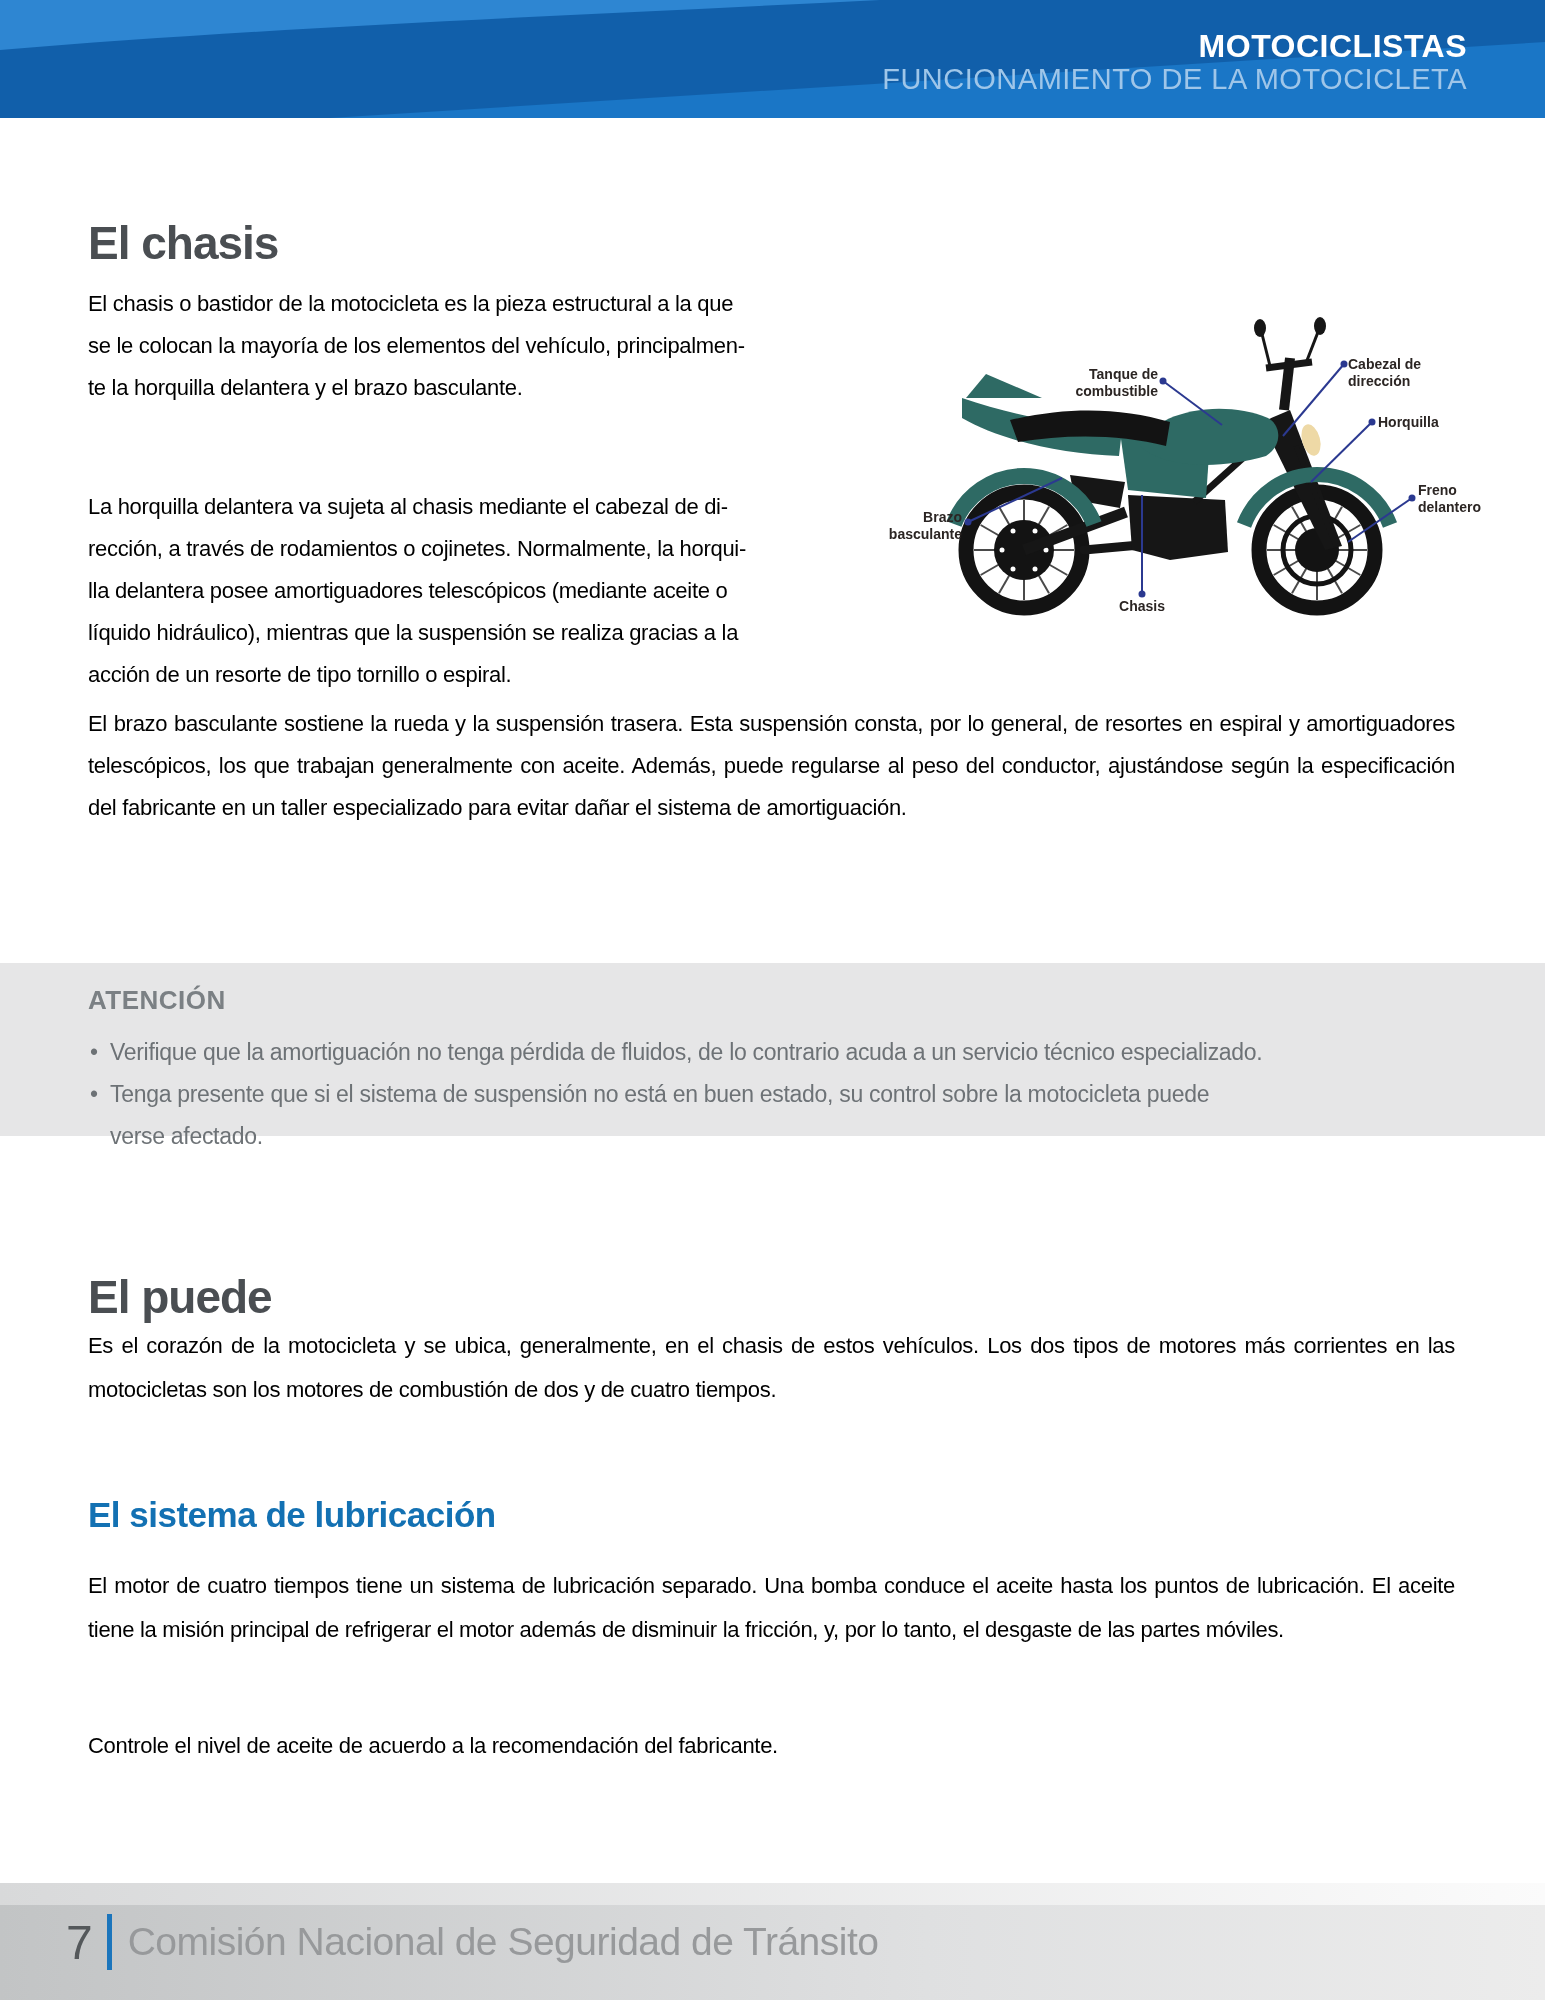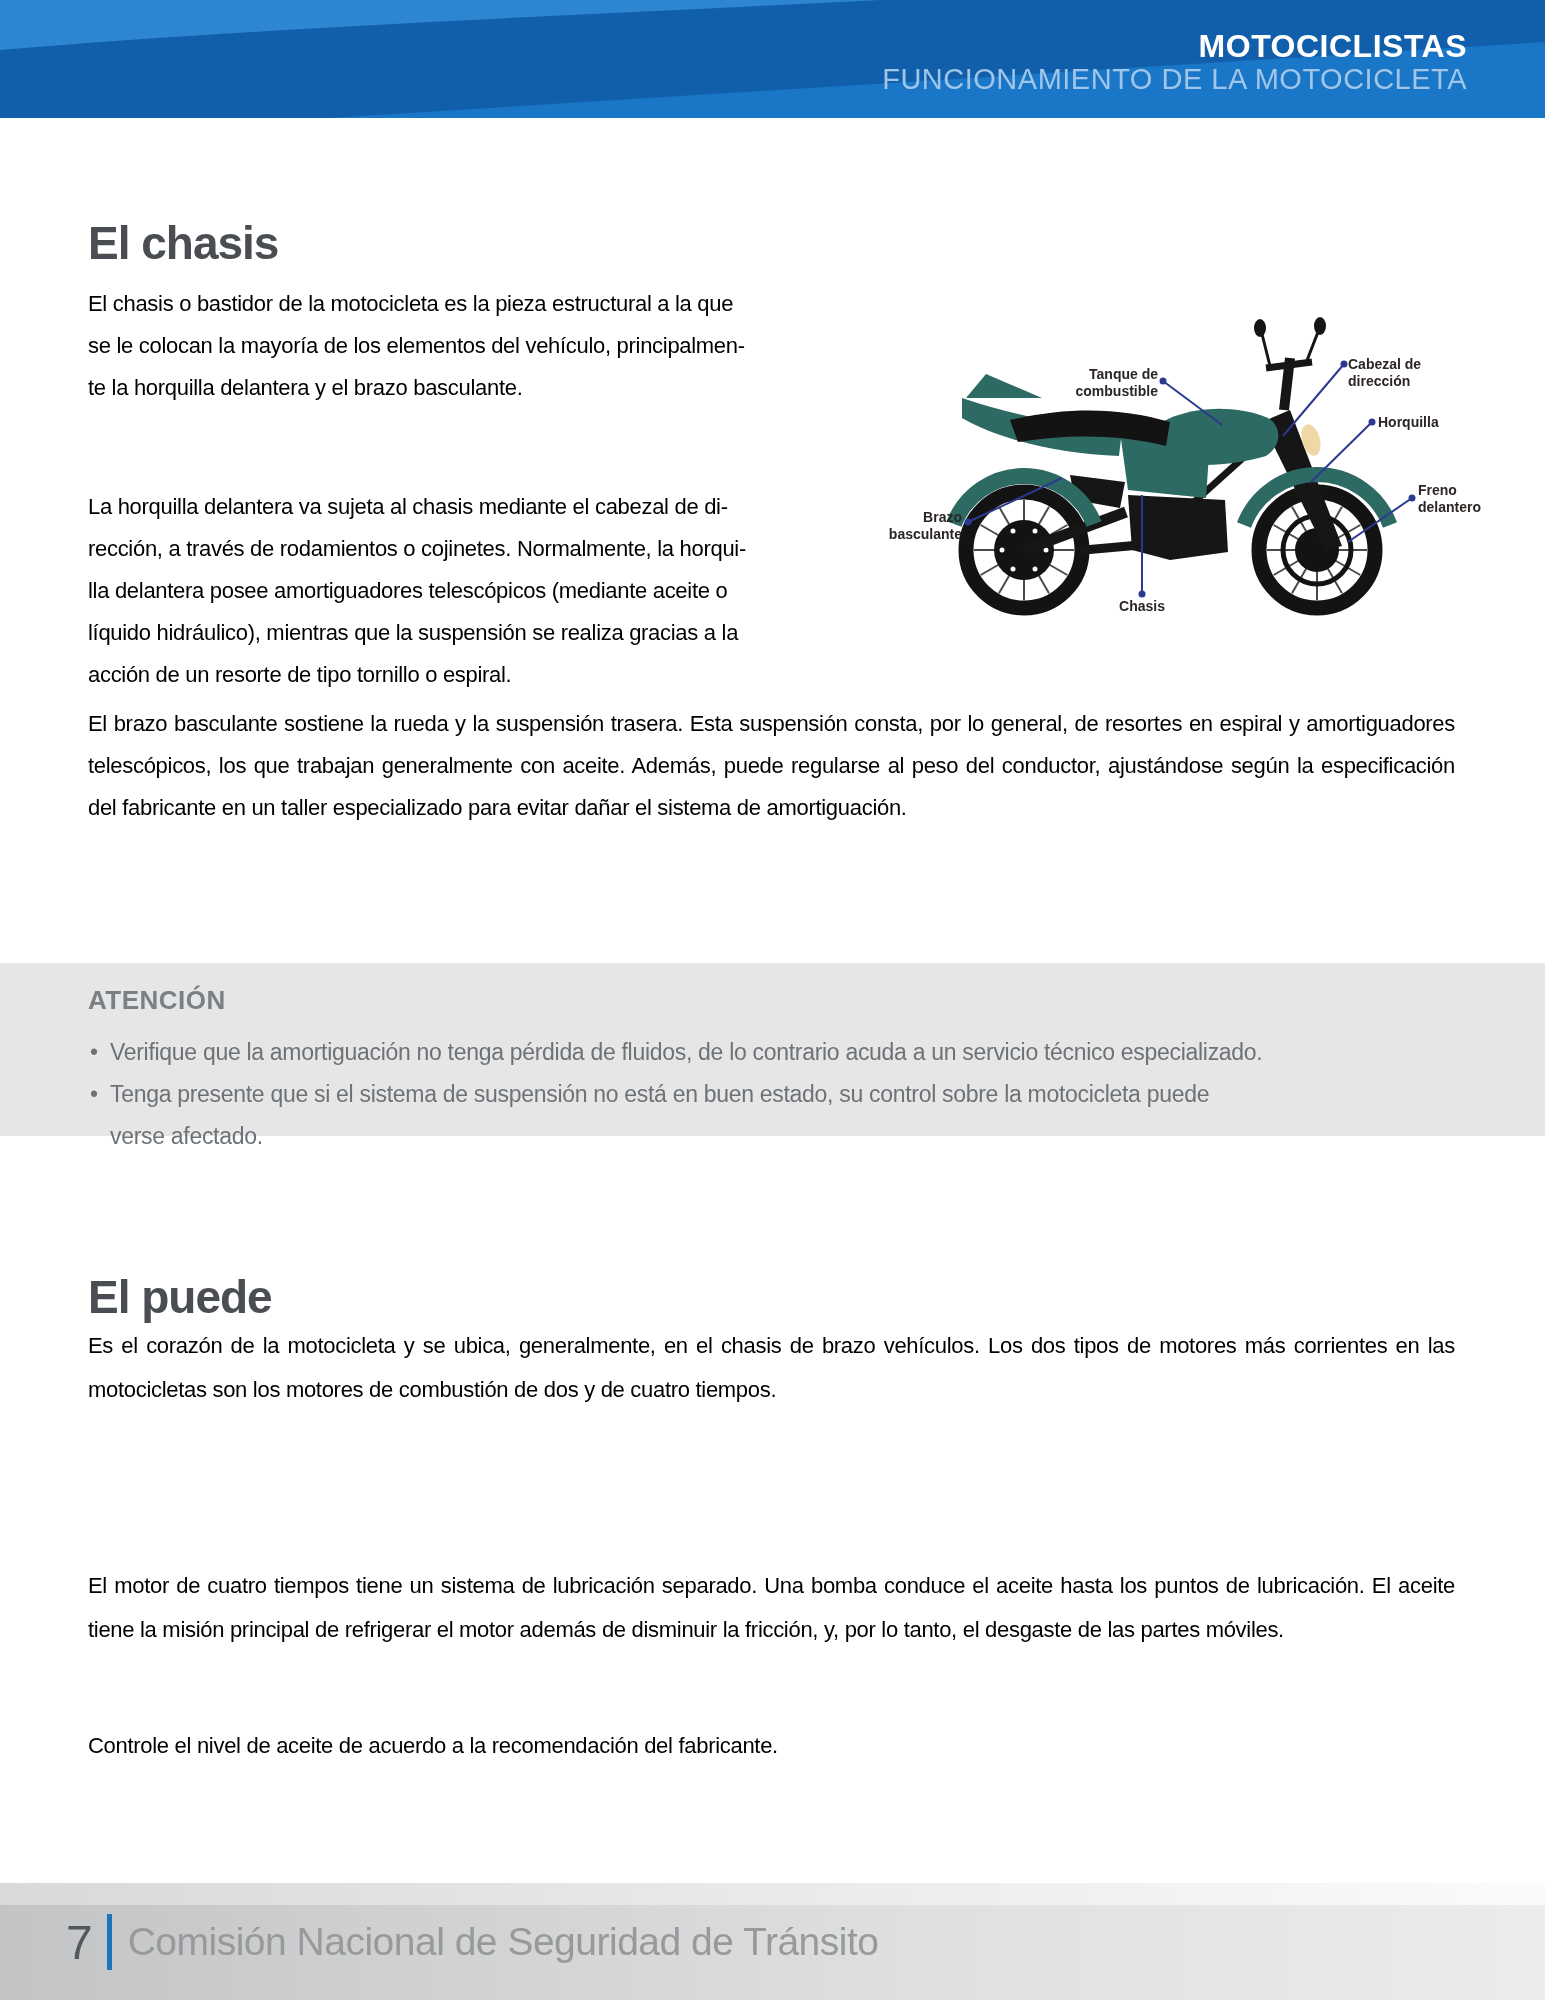--- a/index.html
+++ b/index.html
@@ -176,22 +176,23 @@
 
   <div class="atencion">
     <div class="atencion-title">ATENCIÓN</div>
     <div class="atencion-bullets">
       <div class="bullet">Verifique que la amortiguación no tenga pérdida de fluidos, de lo contrario acuda a un servicio técnico especializado.</div>
       <div class="bullet">Tenga presente que si el sistema de suspensión no está en buen estado, su control sobre la motocicleta puede<br>verse afectado.</div>
     </div>
   </div>
 
   <div class="h1" style="top:1270px">El puede</div>
-  <div class="body-text wide" style="top:1324px;line-height:44px">Es el corazón de la motocicleta y se ubica, generalmente, en el chasis de brazo vehículos. Los dos tipos de motores más corrientes en las motocicletas son los motores de combustión de dos y de cuatro tiempos.</div>
-
+  <div class="body-text wide" style="top:1324px;line-height:44px">Es el corazón de la motocicleta y se ubica, generalmente, en el chasis de estos vehículos. Los dos tipos de motores más corrientes en las motocicletas son los motores de combustión de dos y de cuatro tiempos.</div>
+
+  <div class="h2" style="top:1495px">El sistema de lubricación</div>
   <div class="body-text wide" style="top:1564px;line-height:44px">El motor de cuatro tiempos tiene un sistema de lubricación separado. Una bomba conduce el aceite hasta los puntos de lubricación. El aceite tiene la misión principal de refrigerar el motor además de disminuir la fricción, y, por lo tanto, el desgaste de las partes móviles.</div>
   <div class="body-text" style="top:1725px">Controle el nivel de aceite de acuerdo a la recomendación del fabricante.</div>
 
   <div class="footer">
     <div class="footer-inner">
       <span class="footer-page">7</span>
       <span class="footer-bar"></span>
       <span class="footer-text">Comisión Nacional de Seguridad de Tránsito</span>
     </div>
   </div>

